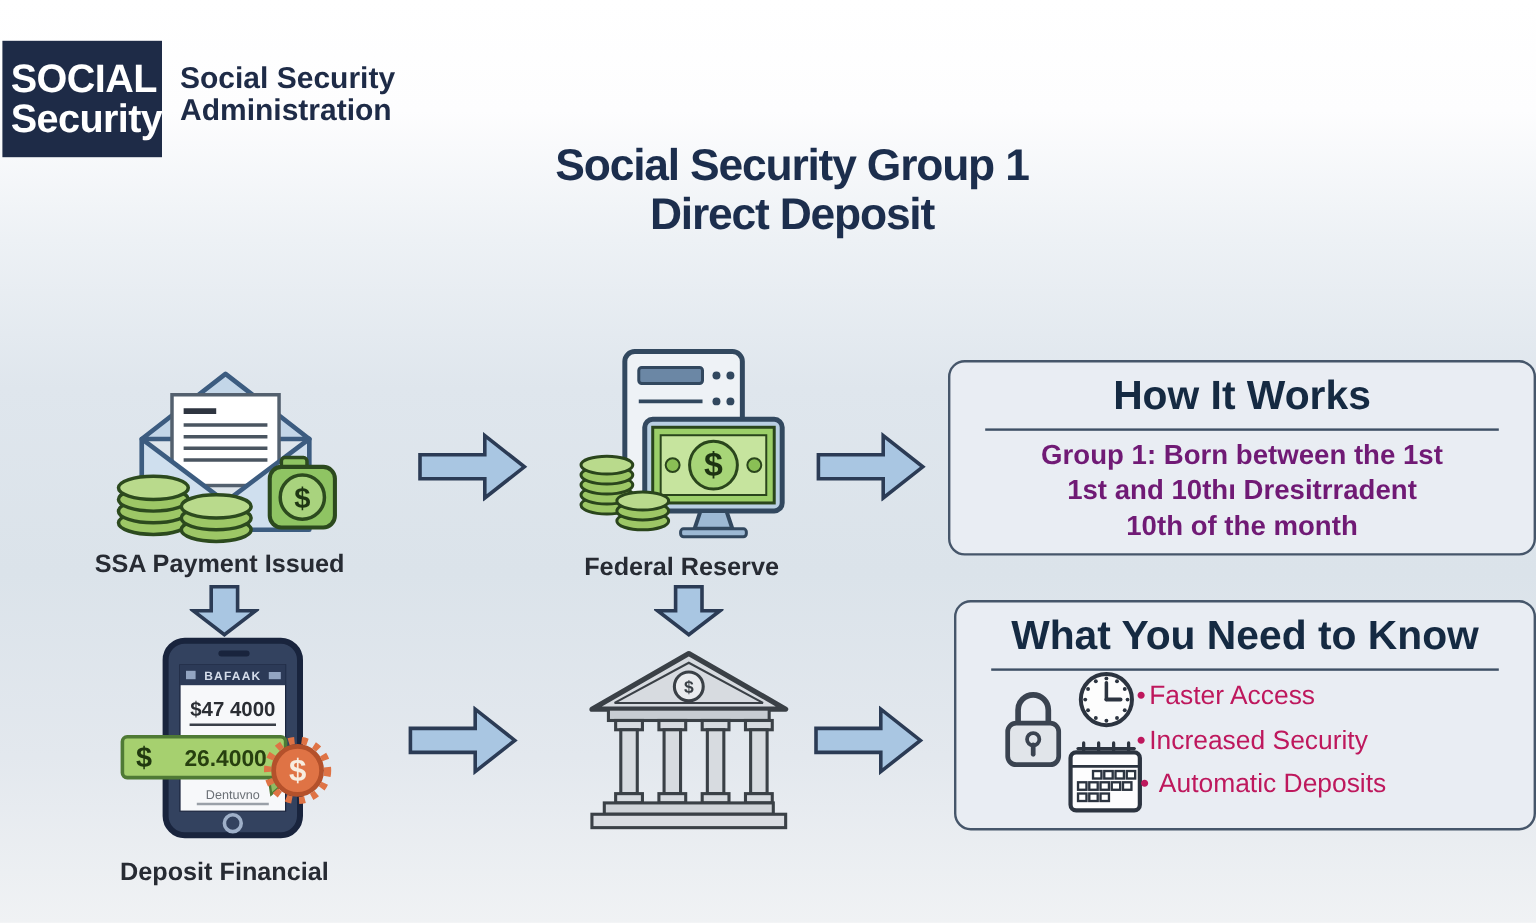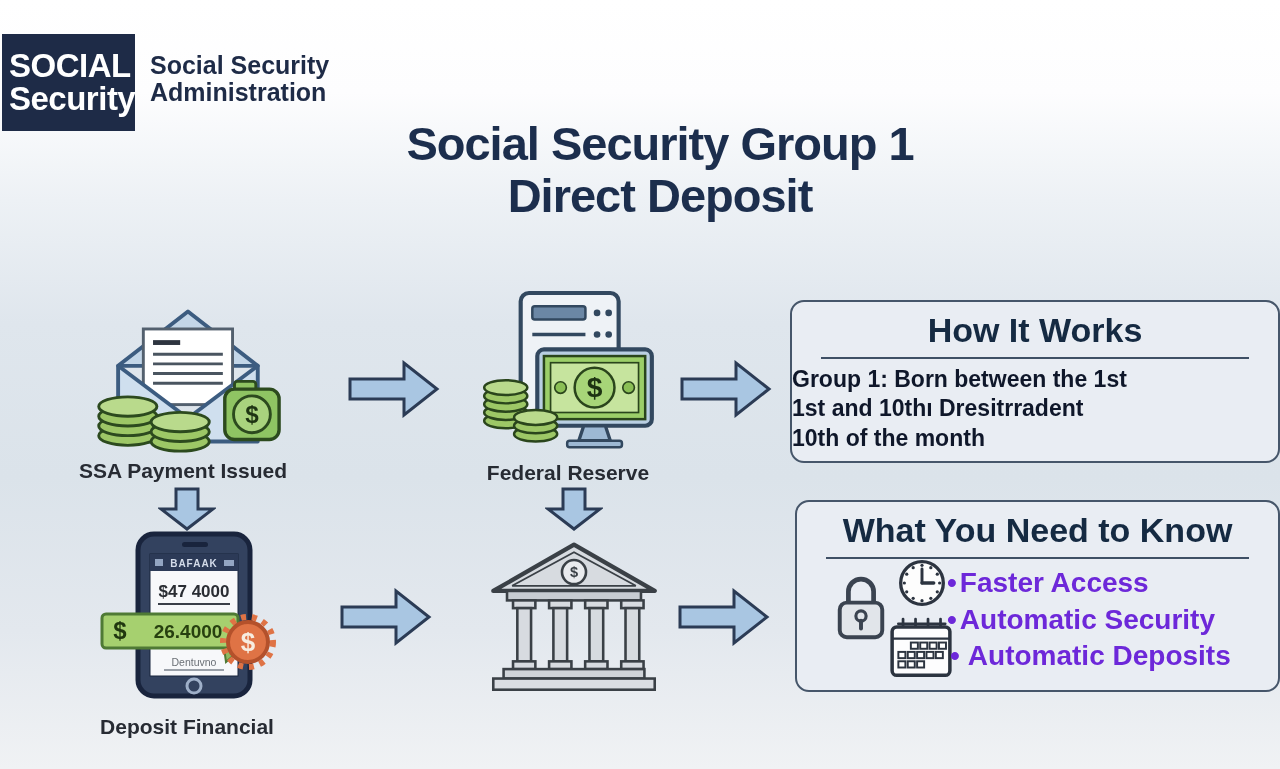--- a/index.html
+++ b/index.html
@@ -9,27 +9,27 @@
     background:linear-gradient(180deg,#ffffff 0%,#fdfdfe 12%,#edf1f5 26%,#dfe6ed 42%,#dbe3ea 62%,#e3e8ee 82%,#f0f2f4 100%);
   }
   .abs { position:absolute; }
   .logo-box {
     left:2px; top:34px; width:133px; height:97px; background:#1e2b47;
     color:#ffffff; font-weight:700; font-size:33px; line-height:0.98;
     display:flex; flex-direction:column; justify-content:center;
     padding-left:7px; box-sizing:border-box; letter-spacing:-0.5px;
   }
   .org { left:150px; top:52px; font-size:25px; font-weight:700; color:#1e2b47; line-height:1.06; }
-  .main-title { left:0; right:0; top:118px; text-align:center; font-size:47px; font-weight:700; color:#1c2e4d; line-height:1.1; letter-spacing:-1px;margin-left:40px; }
+  .main-title { left:0; right:0; top:118px; text-align:center; font-size:37px; font-weight:700; color:#1c2e4d; line-height:1.1; letter-spacing:-1px;margin-left:40px; }
   .icon-label { font-size:21px; font-weight:700; color:#272b33; text-align:center; line-height:1.25; }
   .panel { background:#e9edf3; border:2px solid #46566a; border-radius:14px; box-sizing:border-box; }
   .panel-title { text-align:center; font-size:34px; font-weight:700; color:#152a42; margin-top:9px; }
   .panel-rule { border:none; border-top:2px solid #3f5065; width:88%; margin:7px auto 6px auto; }
-  .hiw-body { font-size:23px; font-weight:700; color:#0f172a; line-height:1.28; }
-  .bullet-row { position:absolute; font-size:28px; font-weight:700; color:#6d28d9; white-space:nowrap; }
+  .hiw-body { text-align:center; font-size:23px; font-weight:700; color:#701a75; line-height:1.28; }
+  .bullet-row { position:absolute; font-size:22px; font-weight:400; color:#be185d; white-space:nowrap; }
   .bullet-dot { margin-right:3px; }
   svg { display:block; }
 </style>
 </head>
 <body>
 
 <div class="canvas">
 
   <div class="abs logo-box">
     <div>SOCIAL</div>
@@ -243,17 +243,17 @@
           <rect x="38" y="46" width="9" height="8"></rect>
           <rect x="50" y="46" width="9" height="8"></rect>
           <rect x="62" y="46" width="9" height="8"></rect>
         <rect x="14" y="58" width="9" height="8"></rect>
           <rect x="26" y="58" width="9" height="8"></rect>
           <rect x="38" y="58" width="9" height="8"></rect>
       </g>
     </svg>
 
     <div class="bullet-row" style="left:150px; top:65px;"><span class="bullet-dot">•</span><span>Faster Access</span></div>
-    <div class="bullet-row" style="left:150px; top:102px;"><span class="bullet-dot">•</span><span>Automatic Security</span></div>
+    <div class="bullet-row" style="left:150px; top:102px;"><span class="bullet-dot">•</span><span>Increased Security</span></div>
     <div class="bullet-row" style="left:153px; top:138px;"><span class="bullet-dot" style="margin-right:8px;">•</span><span>Automatic Deposits</span></div>
   </div>
 
 </div>
 
 </body></html>

